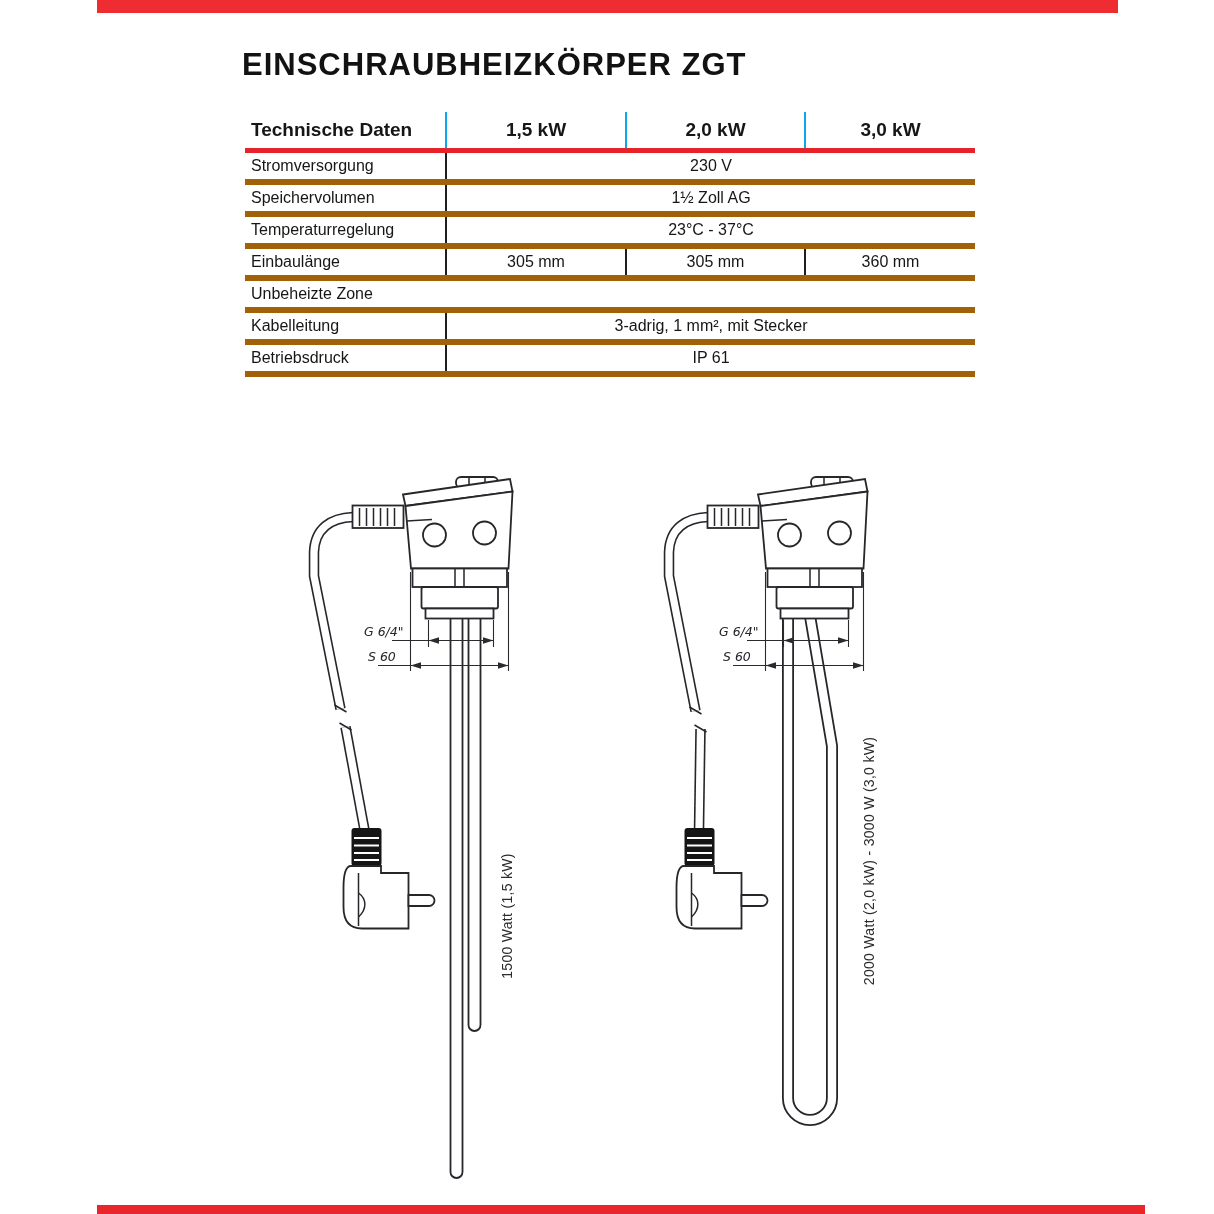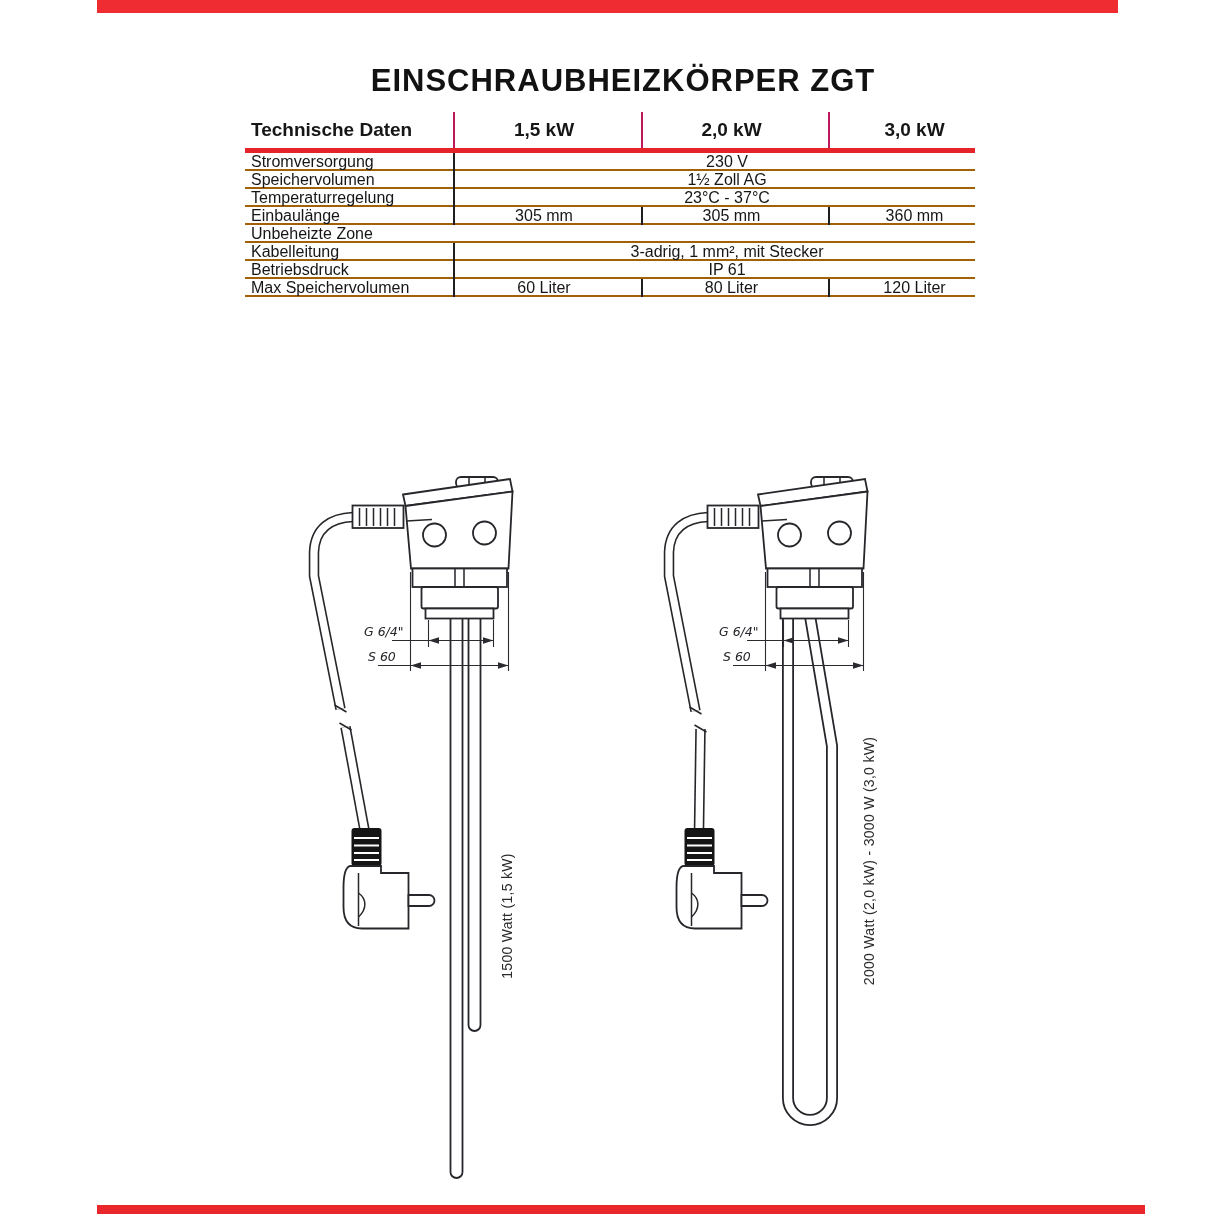--- a/index.html
+++ b/index.html
@@ -3,32 +3,32 @@
 <meta charset="utf-8">
 <style>
   html,body { margin:0; padding:0; background:#ffffff; }
   .page {
     position:relative; width:1214px; height:1214px; background:#ffffff;
     font-family:"Liberation Sans", sans-serif; overflow:hidden; color:#161616;
   }
   .bar-top    { position:absolute; left:97px;  top:0;      width:1021px; height:13px; background:#ee2c31; }
   .bar-bottom { position:absolute; left:97px;  top:1205px; width:1048px; height:9px;  background:#e8262c; }
   .title {
-    position:absolute; left:242px; top:47px; width:730px; margin:16px;
-    text-align:center; font-size:31px; font-weight:bold; letter-spacing:1px; color:#121212;
+    position:absolute; left:242px; top:47px; width:730px; margin:0;
+    text-align:left; font-size:31px; font-weight:bold; letter-spacing:1px; color:#121212;
   }
   
   .table { position:absolute; left:245px; top:112px; width:730px; }
-  .thead, .tr { display:grid; grid-template-columns:200px 180px 179px 171px; box-sizing:border-box;gap:8px; }
+  .thead, .tr { display:grid; grid-template-columns:200px 180px 179px 171px; box-sizing:border-box; }
   .thead { height:36px; font-weight:bold; }
   .th, .td { display:flex; align-items:center; justify-content:center; box-sizing:border-box; }
-  .th { font-size:19px; border-left:2px solid #be185d; }
+  .th { font-size:19px; border-left:2px solid #0ea5e9; }
   .th.label { border-left:none; justify-content:flex-start; padding-left:6px; font-size:19px; }
   .red-line { height:5px; background:#e5232a; }
-  .tr { height:18px; border-bottom:2px solid #a16207; font-size:16px; }
+  .tr { height:32px; border-bottom:6px solid #a16207; font-size:16px; }
   .td { border-left:2px solid #1f1f1f; }
   .td.label { border-left:none; justify-content:flex-start; padding-left:6px; }
   .td.spanv { grid-column:2 / 5;text-align:center; }
   
   svg.drawings { position:absolute; left:0; top:0; }
   .ln   { fill:#ffffff; stroke:#26262b; stroke-width:1.8; }
   .lnt  { fill:none;    stroke:#26262b; stroke-width:1.5; }
   .dimln{ fill:none;    stroke:#2a2a2f; stroke-width:1.1; }
   .dimar{ fill:#2a2a2f; stroke:none; }
   .dim  { font-family:"DejaVu Sans", sans-serif; font-style:italic; font-size:12.5px; fill:#24242a; }
@@ -76,26 +76,20 @@
     <div class="tr">
       <div class="td label">Unbeheizte Zone</div>
     </div>
     <div class="tr">
       <div class="td label">Kabelleitung</div>
       <div class="td spanv">3-adrig, 1 mm², mit Stecker</div>
     </div>
     <div class="tr">
       <div class="td label">Betriebsdruck</div>
       <div class="td spanv">IP 61</div>
-    </div>
-    <div class="tr">
-      <div class="td label">Max Speichervolumen</div>
-      <div class="td">60 Liter</div>
-      <div class="td">80 Liter</div>
-      <div class="td">120 Liter</div>
     </div>
   </div>
 
   <svg class="drawings" width="1214" height="1214" viewBox="0 0 1214 1214">
     <defs>
 
       <g id="head">
         <rect class="ln" x="456" y="477" width="42" height="11" rx="5"></rect>
         <path class="lnt" d="M469,478 V487 M485,478 V487"></path>
         <rect class="ln" x="352.5" y="505.5" width="51" height="22.5"></rect>

